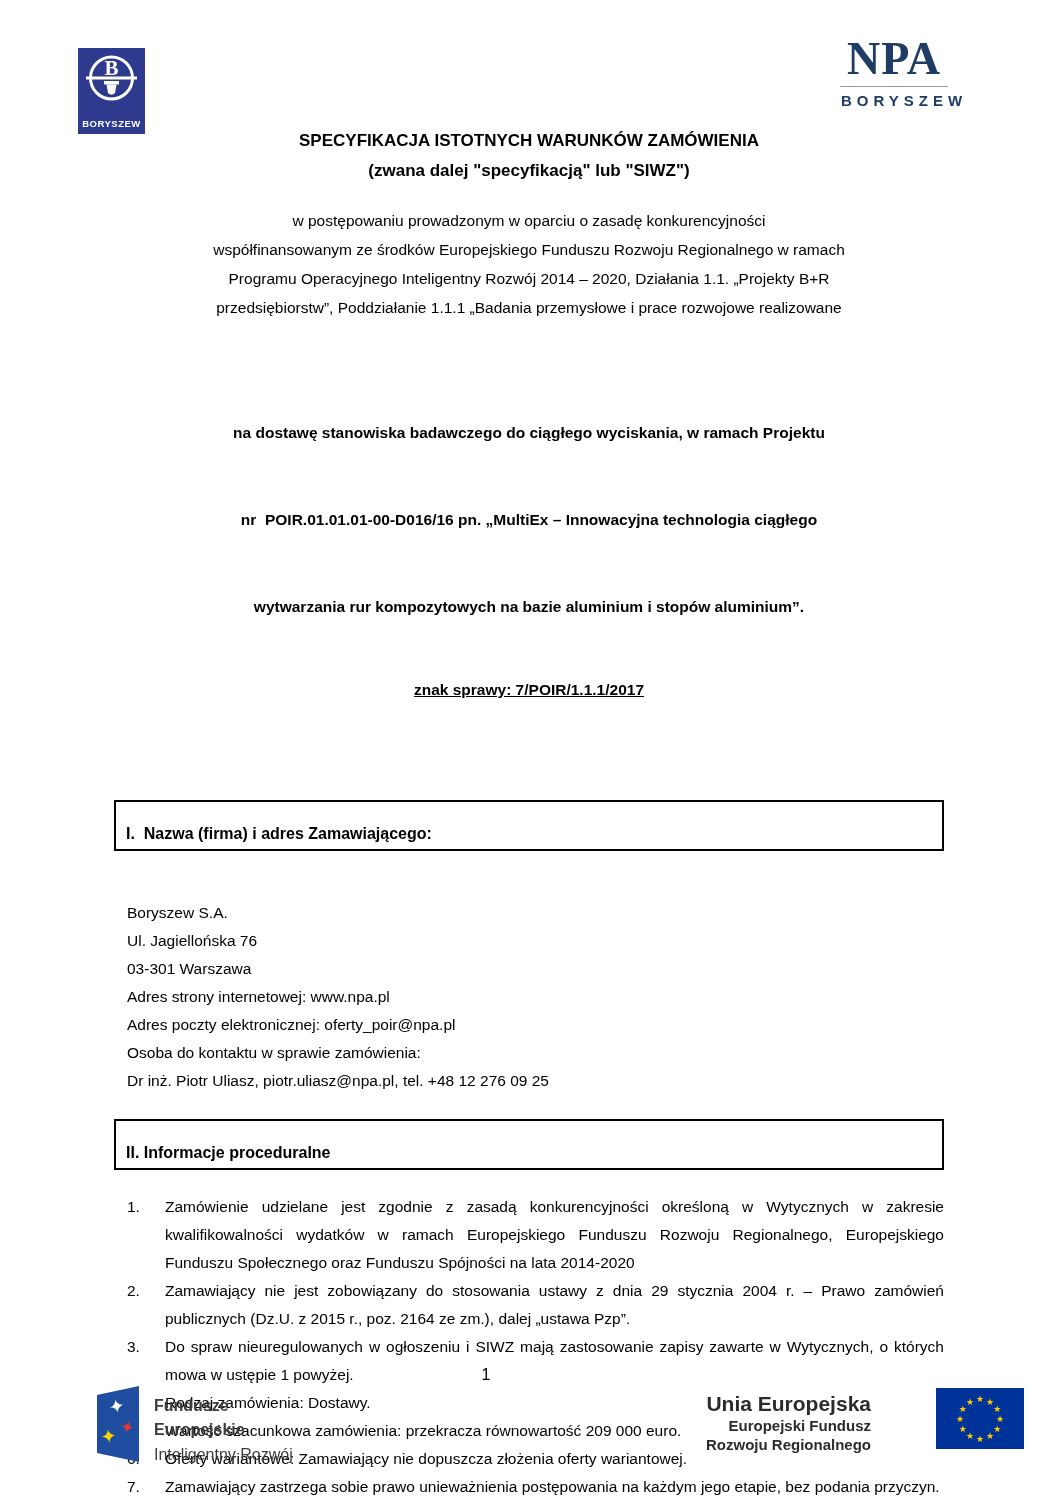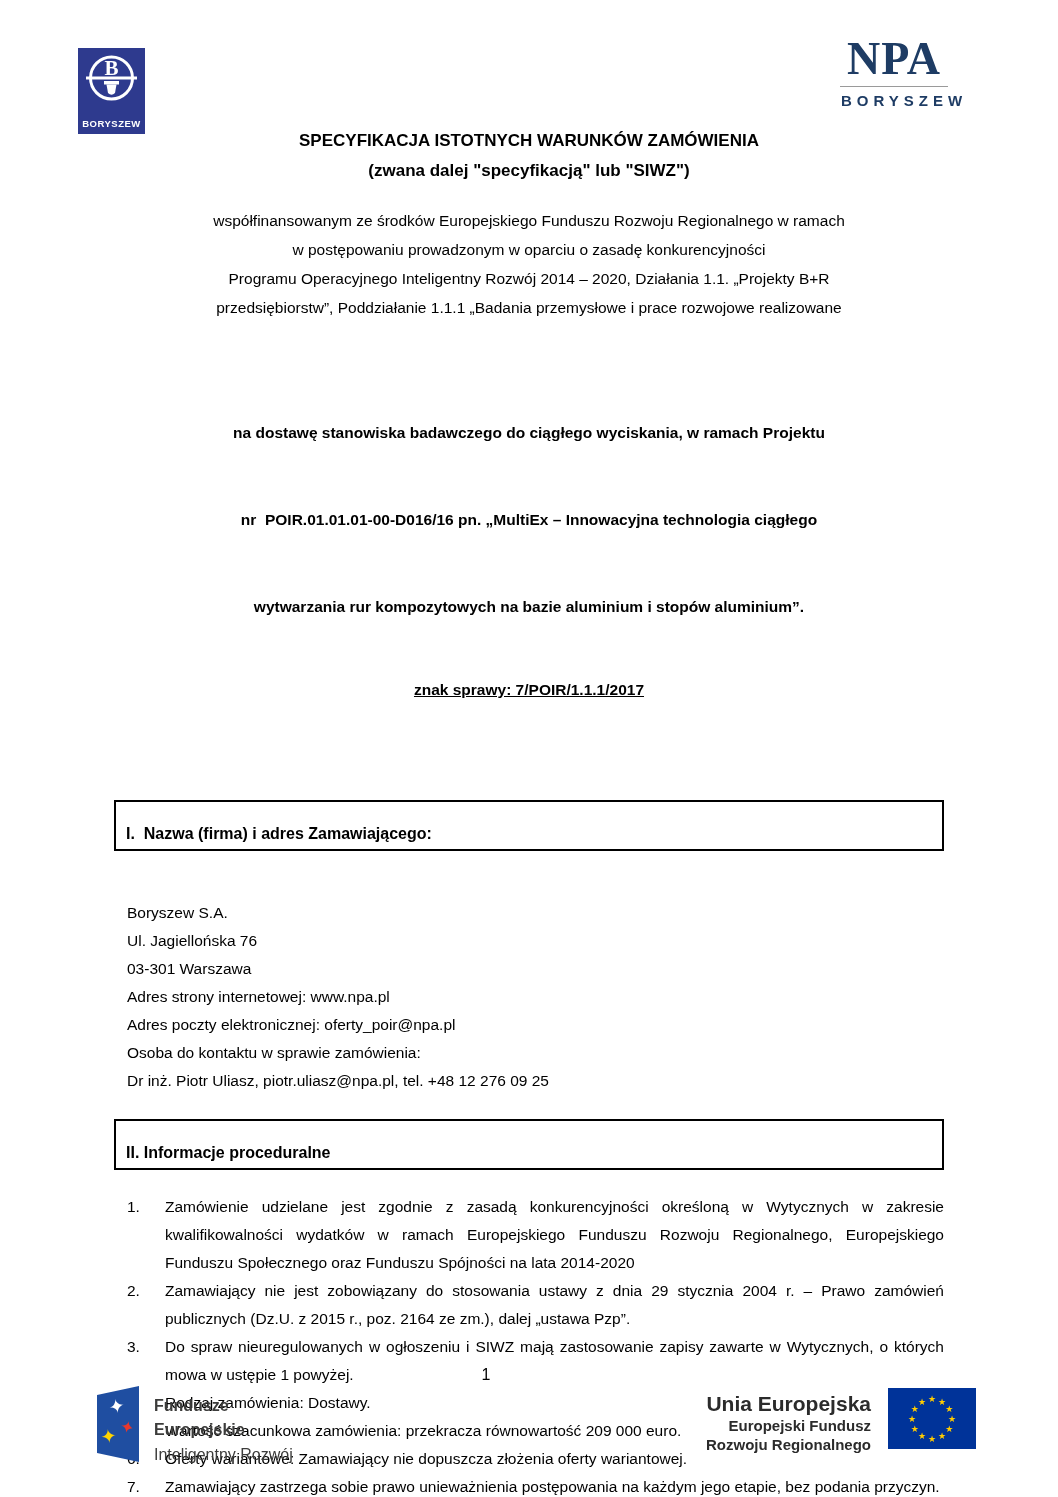--- a/index.html
+++ b/index.html
@@ -44,21 +44,21 @@
   .proc-item .num { position:absolute; left:13px; top:0; }
 
   
   .page-number { position:absolute; top:1366px; left:0; width:972px; text-align:center; font-size:16px; }
 
   .fe-logo { position:absolute; left:97px; top:1386px; display:flex; align-items:flex-start; }
   .fe-text { margin-left:15px; margin-top:8px; color:#3c3c3b; }
   .fe-line1, .fe-line2 { font-weight:bold; font-size:16px; line-height:24px; }
   .fe-line3 { font-size:16px; line-height:25px; }
 
-  .eu-logo { position:absolute; left:706px; top:1388px; display:flex; align-items:flex-start; }
+  .eu-logo { position:absolute; left:706px; top:1388px; display:flex; align-items:flex-start;gap:48px; }
   .eu-text { text-align:right; margin-right:17px; margin-top:3px; color:#2b2b2b; }
   .eu-line1 { font-weight:bold; font-size:21px; line-height:25px; }
   .eu-line2, .eu-line3 { font-weight:bold; font-size:15px; line-height:19px; }
 </style>
 </head>
 <body>
 
 <div class="page">
 
   <div class="boryszew-logo">
@@ -80,22 +80,22 @@
   </div>
 
   <div class="content">
 
     <div class="doc-title">
       <div>SPECYFIKACJA ISTOTNYCH WARUNKÓW ZAMÓWIENIA</div>
       <div>(zwana dalej "specyfikacją" lub "SIWZ")</div>
     </div>
 
     <div class="intro-para">
+      <div>w postępowaniu prowadzonym w oparciu o zasadę konkurencyjności</div>
       <div>współfinansowanym ze środków Europejskiego Funduszu Rozwoju Regionalnego w ramach</div>
-      <div>w postępowaniu prowadzonym w oparciu o zasadę konkurencyjności</div>
       <div>Programu Operacyjnego Inteligentny Rozwój 2014 – 2020, Działania 1.1. „Projekty B+R</div>
       <div>przedsiębiorstw”, Poddziałanie 1.1.1 „Badania przemysłowe i prace rozwojowe realizowane</div>
     </div>
 
     <div class="subject-para">
       <div>na dostawę stanowiska badawczego do ciągłego wyciskania, w ramach Projektu</div>
       <div>nr  POIR.01.01.01-00-D016/16 pn. „MultiEx – Innowacyjna technologia ciągłego</div>
       <div>wytwarzania rur kompozytowych na bazie aluminium i stopów aluminium”.</div>
     </div>
 

